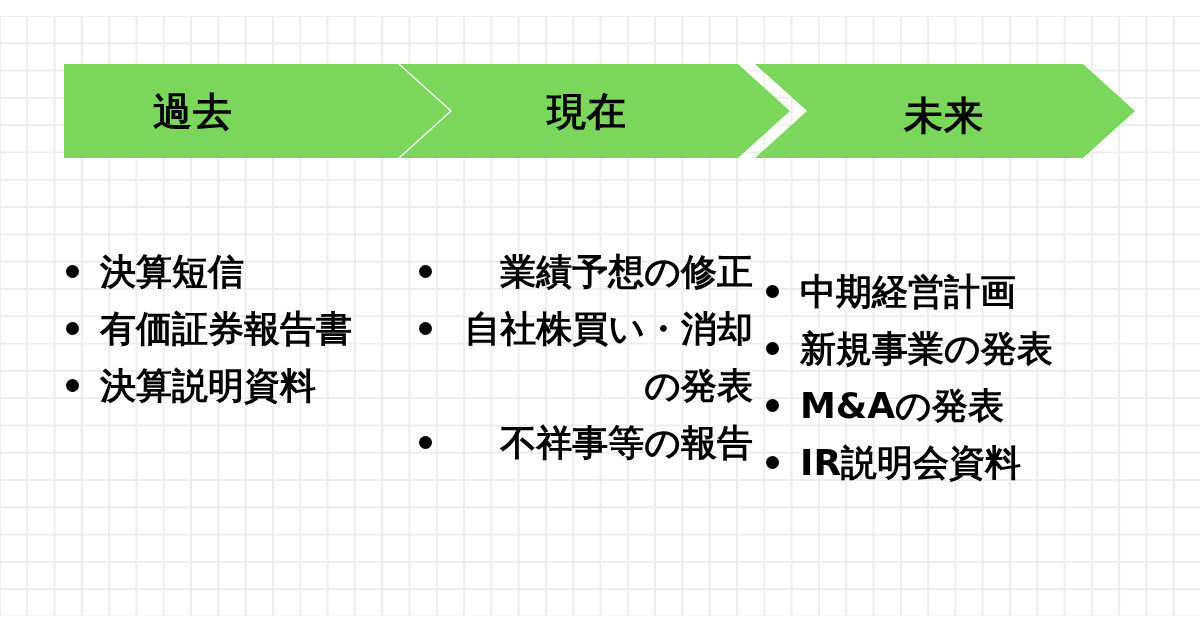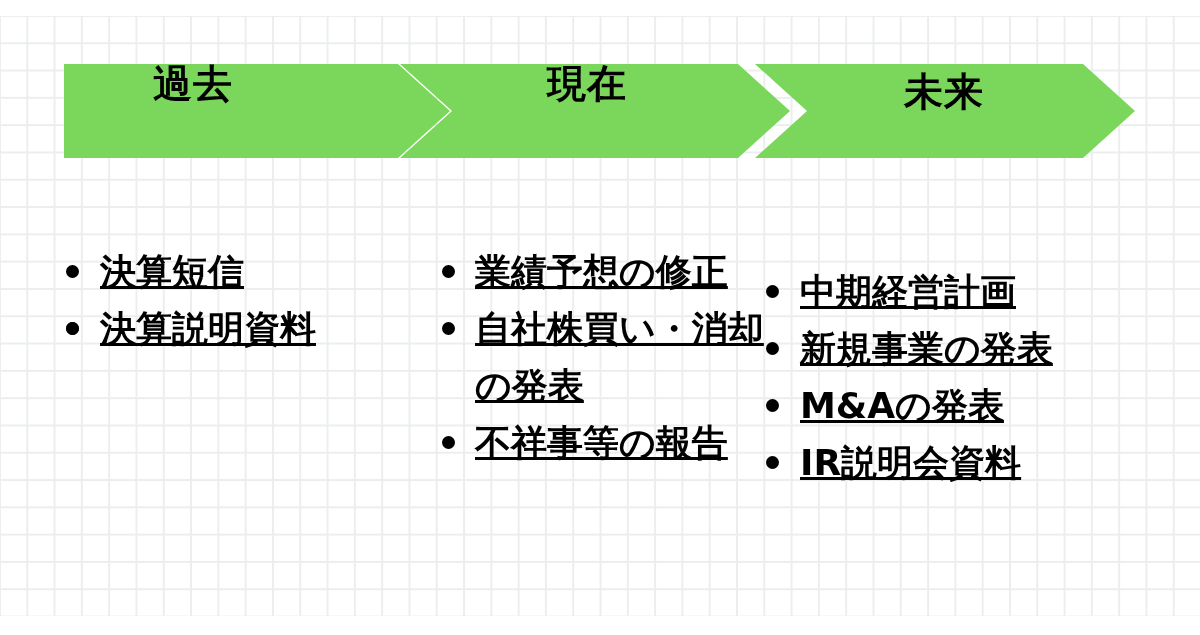--- a/index.html
+++ b/index.html
@@ -42,21 +42,21 @@
     top: 0;
     width: 1200px;
     height: 230px;
   }
   .chevron {
     position: absolute;
     top: 64px;
     height: 94px;
     background-color: #7bd75b;
     display: flex;
-    align-items: flex-start;
+    align-items: center;
     justify-content: center;
   }
   .chev-1 {
     left: 64px;
     width: 386px;
     clip-path: polygon(0 0, calc(100% - 52px) 0, 100% 50%, calc(100% - 52px) 100%, 0 100%);
   }
   .chev-2 {
     left: 400px;
     width: 390px;
@@ -86,37 +86,36 @@
     left: 0;
     top: 243px;
     width: 1200px;
     height: 260px;
   }
   .bullet-col {
     position: absolute;
     top: 0;
   }
   .col-1 { left: 60px;  width: 352px; }
-  .col-2 { left: 436px; width: 340px; }
+  .col-2 { left: 413px; width: 340px; text-align: right; }
   .col-3 { left: 760px; width: 360px; margin-top: 20px; }
 
   .bullet-list {
     list-style: none;
     margin: 0;
     padding: 0;
   }
   .bullet-item {
     position: relative;
     padding-left: 40px;
     font-size: 36px;
     font-weight: 600;
     color: #000000;
     line-height: 57px;
     letter-spacing: 0px;
-    text-decoration: underline;
   }
   .bullet-dot {
     position: absolute;
     left: 6px;
     top: 22px;
     width: 13px;
     height: 13px;
     border-radius: 50%;
     background-color: #000000;
   }
@@ -145,20 +144,21 @@
   <div id="columns">
 
     <div class="bullet-col col-1">
       <ul class="bullet-list">
         <li class="bullet-item">
           <span class="bullet-dot"></span>
           <span>決算短信</span>
         </li>
         <li class="bullet-item">
           <span class="bullet-dot"></span>
+          <span>有価証券報告書</span>
         </li>
         <li class="bullet-item">
           <span class="bullet-dot"></span>
           <span>決算説明資料</span>
         </li>
       </ul>
     </div>
 
     <div class="bullet-col col-2">
       <ul class="bullet-list">

